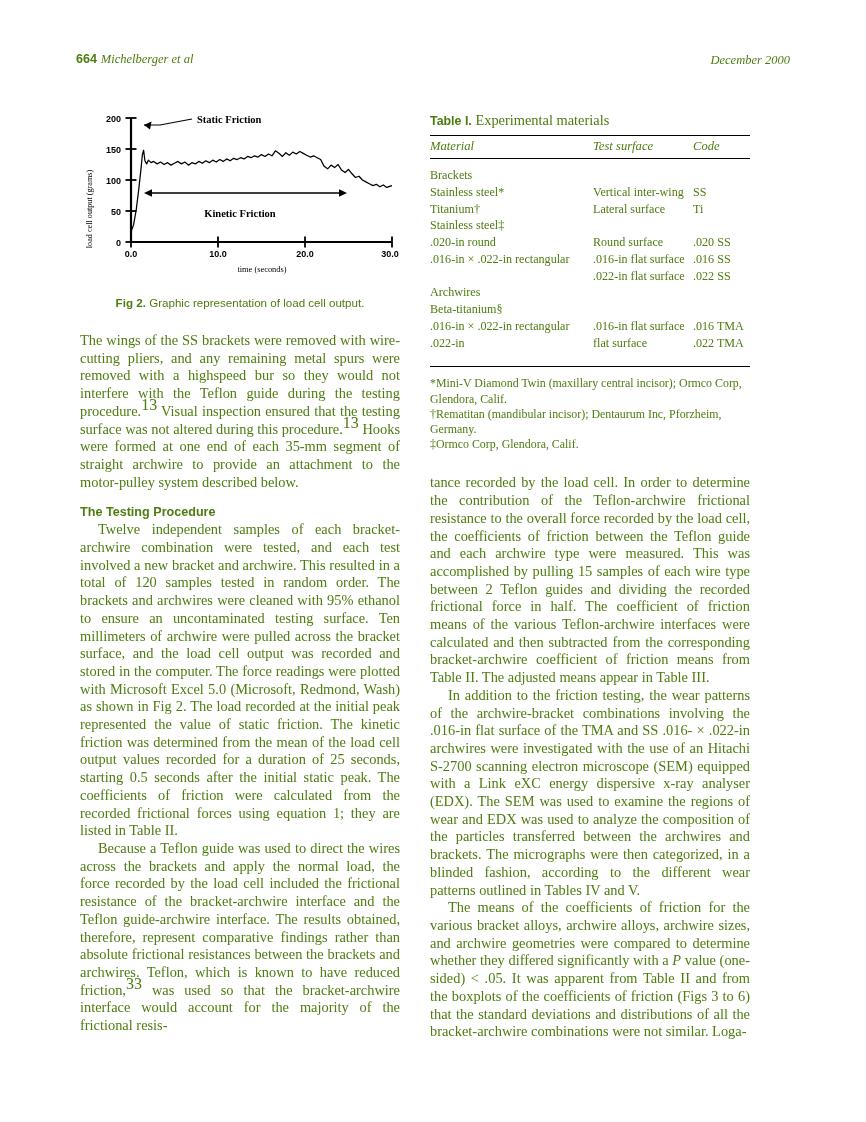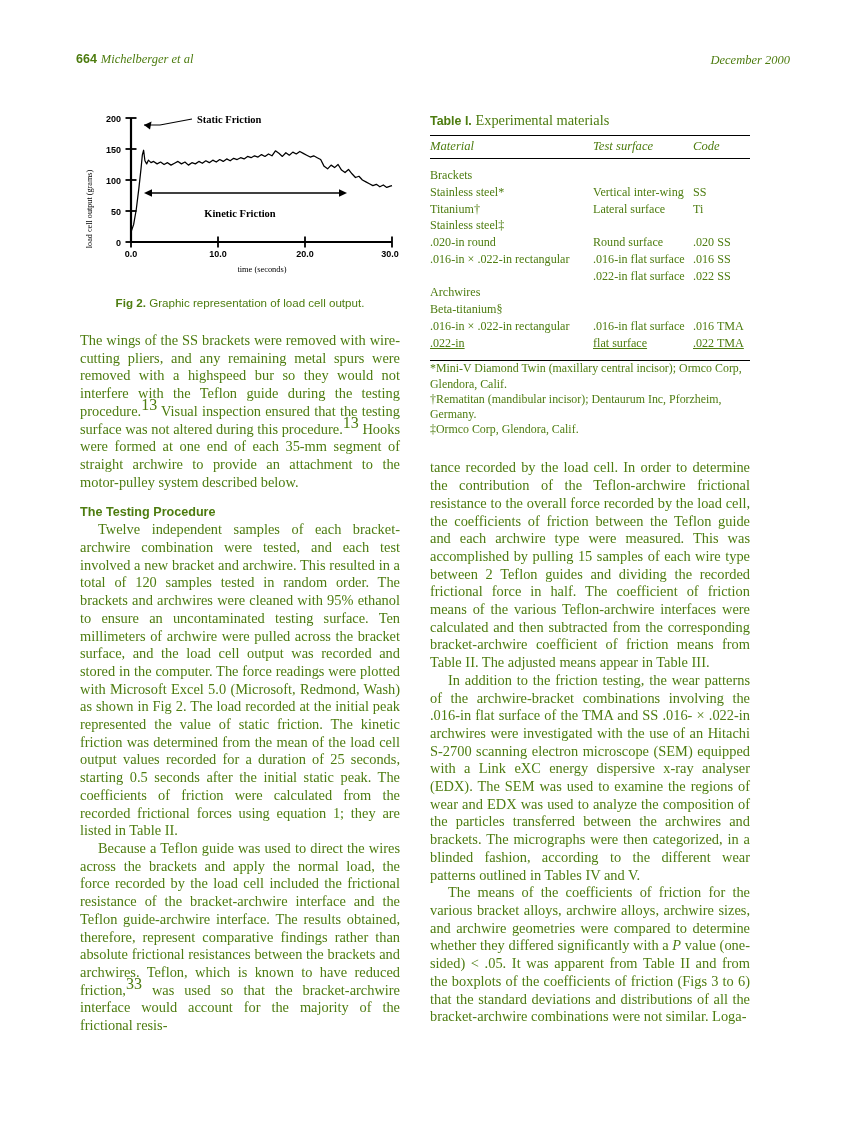--- a/index.html
+++ b/index.html
@@ -148,36 +148,36 @@
   }
   table.exp tbody tr:first-child td {
     padding-top: 9px;
   }
   table.exp tbody td {
     padding: 1.1px 0;
     vertical-align: top;
     line-height: 14.6px;
   }
   table.exp tbody tr.last-row td {
-    padding-bottom: 10px;
-    text-decoration: underline;
+    padding-bottom: 16px;
   }
   table.exp tbody {
     border-bottom: 1.6px solid #000;
   }
   td.c-mat { width: 163px; }
   td.c-surf { width: 100px; }
   td.c-code { width: 57px; }
   th.c-mat { width: 163px; }
   th.c-surf { width: 100px; }
   th.c-code { width: 57px; }
   .ind0 { padding-left: 0px; }
   .ind1 { padding-left: 9px; }
   .ind2 { padding-left: 18px; }
   .tbl-notes {
+    margin-top: 9px;
     font-size: 11.9px;
     line-height: 15.2px;
   }
   .tbl-notes div { margin: 0; }
 </style>
 </head>
 <body>
 
 <div class="page">
 

